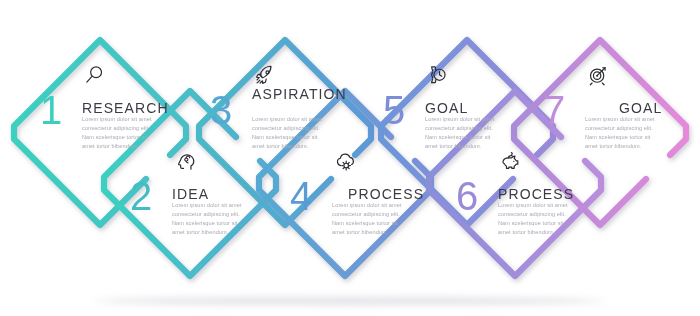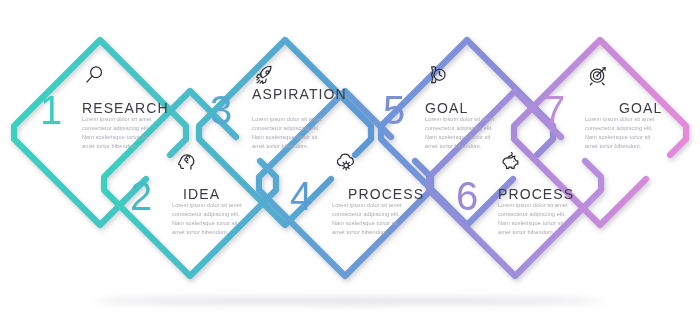--- a/index.html
+++ b/index.html
@@ -140,21 +140,21 @@
 
   <div class="step-block" style="left:172px; top:148px;">
     <span class="step-icon">
       <svg viewBox="0 0 24 24" fill="none" stroke="#2b2b33" stroke-width="1.1" stroke-linecap="round" stroke-linejoin="round">
         <path d="M17.5 19.5 v-3 q2.6 -1.1 2.6 -4.2 a6.2 6.2 0 0 0 -12.3 -0.9 l-1.6 3.2 q-0.3 0.7 0.5 0.9 l1.3 0.35 v1.9 q0 1.1 1.1 1.1 h1.5"></path>
         <path d="M14.6 7.4 q-1.5 0.35 -1.5 1.8 q-1.3 0.2 -1.3 1.5 q0 1.3 1.3 1.5 q0.2 1.5 1.7 1.5"></path>
         <path d="M14.6 7.4 q1.5 0.1 1.7 1.5 M13.1 9.2 q1.1 0.2 1.5 1.1 M13.1 12.2 q1.2 -0.2 1.5 -1"></path>
       </svg>
     </span>
     <span class="step-number" style="left:-42px; top:28px; color:#45bcc4;">2</span>
-    <span class="step-title" style="left:11px; top:38px;">IDEA</span>
+    <span class="step-title" style="left:0px; top:38px;">IDEA</span>
     <span class="step-desc" style="left:0px; top:53px;">Lorem ipsum dolor sit amet consectetur adipiscing elit. Nam scelerisque tortor sit amet tortor bibendum.</span>
   </div>
 
   <div class="step-block" style="left:252px; top:62px;">
     <span class="step-icon">
       <svg viewBox="0 0 24 24" fill="none" stroke="#2b2b33" stroke-width="1.1" stroke-linecap="round" stroke-linejoin="round">
         <path d="M9.6 14.4 q-3.4 -3.4 0.6 -7.4 q3.1 -3.1 7.3 -3.1 q0 4.2 -3.1 7.3 q-4 4 -4.8 3.2 z"></path>
         <path d="M9.6 14.4 l-2.2 -2.2 M8.2 10.9 l-2.6 0.6 l-1.4 2.6 l2.5 0.2 M13.1 15.8 l-0.6 2.6 l-2.6 1.4 l-0.2 -2.5"></path>
         <circle cx="14.3" cy="9.6" r="1.4"></circle>
         <path d="M7.3 16.7 l-2.6 2.6 M6.2 14.9 l-1.6 1.6 M9.1 17.8 l-1.6 1.6"></path>

